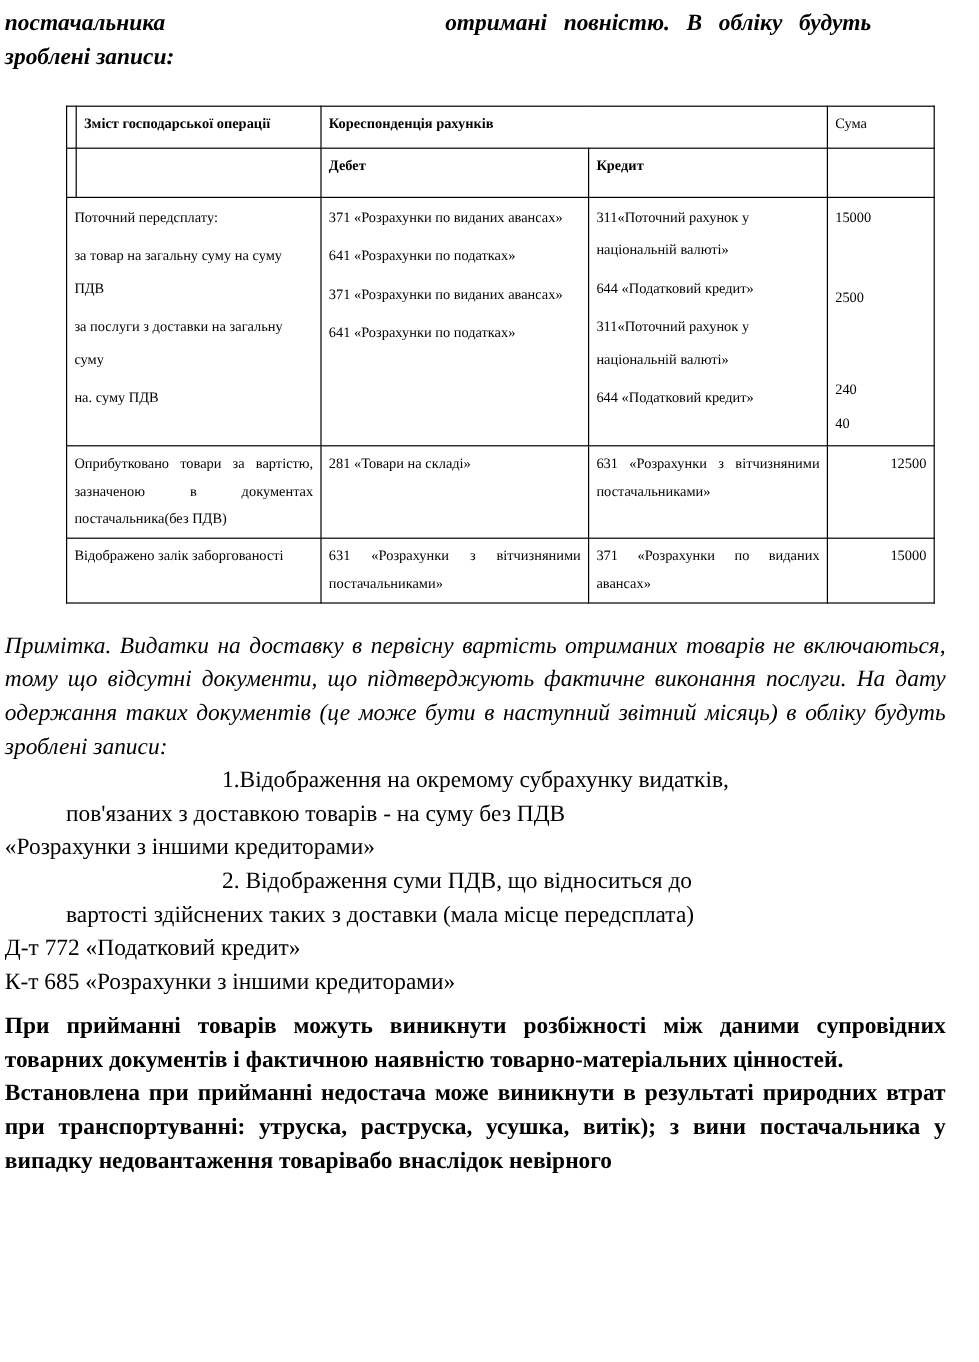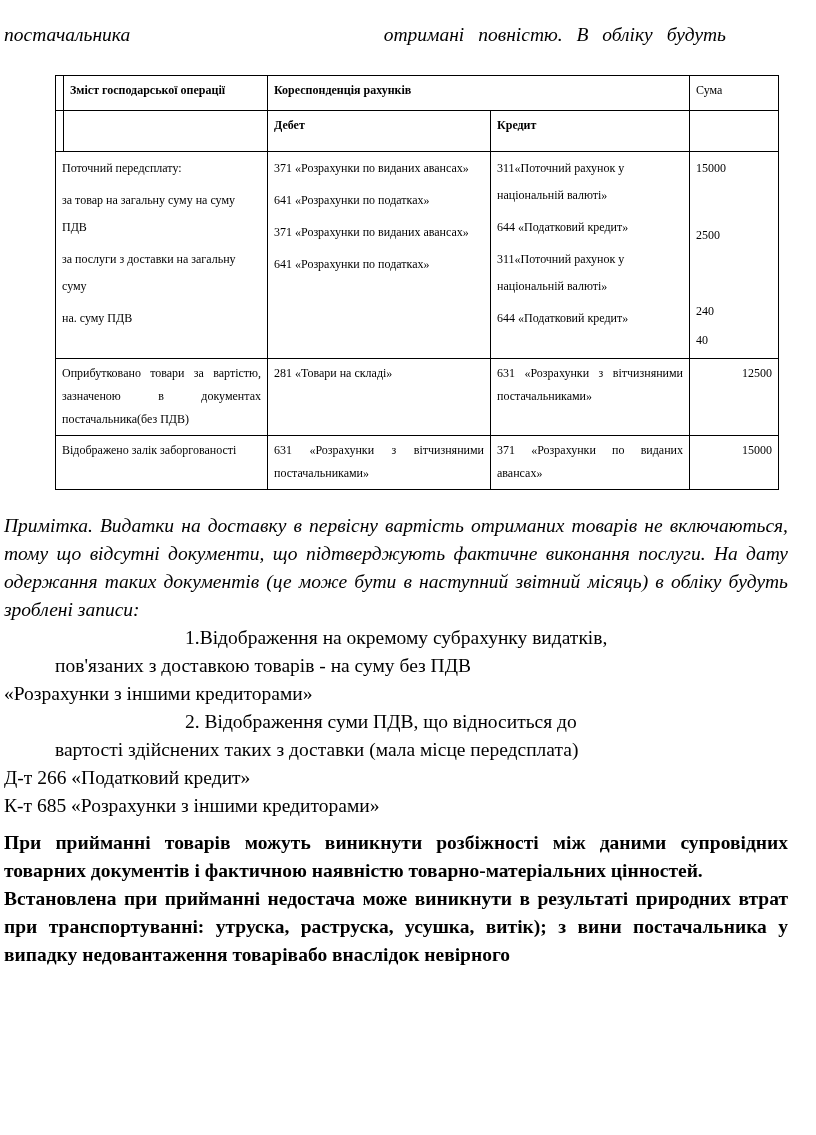--- a/index.html
+++ b/index.html
@@ -10,21 +10,21 @@
     color: #000000;
     font-family: "Liberation Serif", serif;
     font-size: 19.5px;
     line-height: 28px;
     overflow: hidden;
     box-sizing: border-box;
     padding: 6px 28px 0 4px;
   }
 
   
-  .intro { font-weight: normal; font-style: italic; margin-top: 15px; }
+  .intro { font-weight: bold; font-style: italic; }
   .intro-line1 { display: flex; justify-content: space-between; width: 722px; }
   .intro-line1 .rest { word-spacing: 9px; }
 
   
   .doc-table {
     border-collapse: collapse;
     table-layout: fixed;
     width: 723px;
     margin: 26px 0 0 51px;
     font-size: 12px;
@@ -65,20 +65,21 @@
   .bold-para.first { margin-top: 9px; }
 </style>
 </head>
 <body>
 
 <div class="intro">
   <div class="intro-line1">
     <span>постачальника</span>
     <span class="rest">отримані повністю. В обліку будуть</span>
   </div>
+  <div>зроблені записи:</div>
 </div>
 
 <table class="doc-table">
   <colgroup>
     <col style="width:8px">
     <col style="width:204px">
     <col style="width:223px">
     <col style="width:199px">
     <col style="width:89px">
   </colgroup>
@@ -156,18 +157,18 @@
 </table>
 
 <div class="note">Примітка. Видатки на доставку в первісну вартість отриманих товарів не включаються, тому що відсутні документи, що підтверджують фактичне виконання послуги. На дату одержання таких документів (це може бути в наступний звітний місяць) в обліку будуть зроблені записи:</div>
 
 <div>
   <div class="list-line ind1">1.Відображення на окремому субрахунку видатків,</div>
   <div class="list-line ind0">пов'язаних з доставкою товарів - на суму без ПДВ</div>
   <div class="list-line">«Розрахунки з іншими кредиторами»</div>
   <div class="list-line ind1">2. Відображення суми ПДВ, що відноситься до</div>
   <div class="list-line ind0">вартості здійснених таких з доставки (мала місце передсплата)</div>
-  <div class="list-line">Д-т 266 «Податковий кредит»</div>
+  <div class="list-line">Д-т 772 «Податковий кредит»</div>
   <div class="list-line">К-т 685 «Розрахунки з іншими кредиторами»</div>
 </div>
 
 <div class="bold-para first">При прийманні товарів можуть виникнути розбіжності між даними супровідних товарних документів і фактичною наявністю товарно-матеріальних цінностей.</div>
 <div class="bold-para">Встановлена при прийманні недостача може виникнути в результаті природних втрат при транспортуванні: утруска, раструска, усушка, витік); з вини постачальника у випадку недовантаження товарівабо внаслідок невірного</div>
 
 </body></html>

